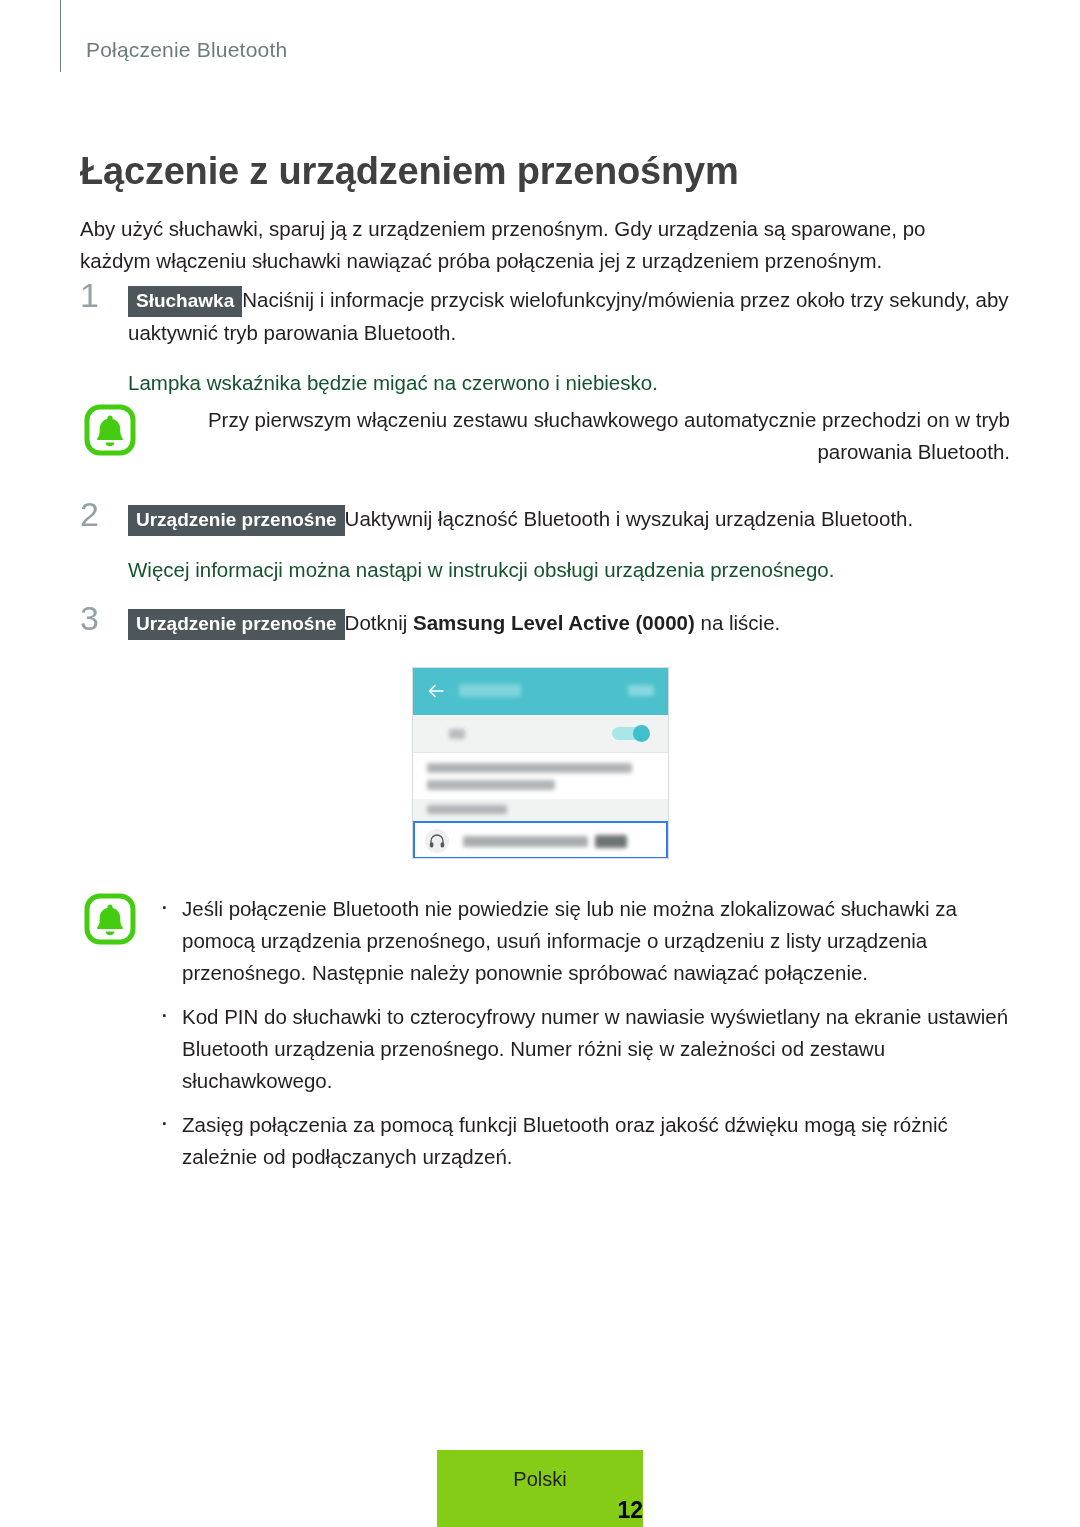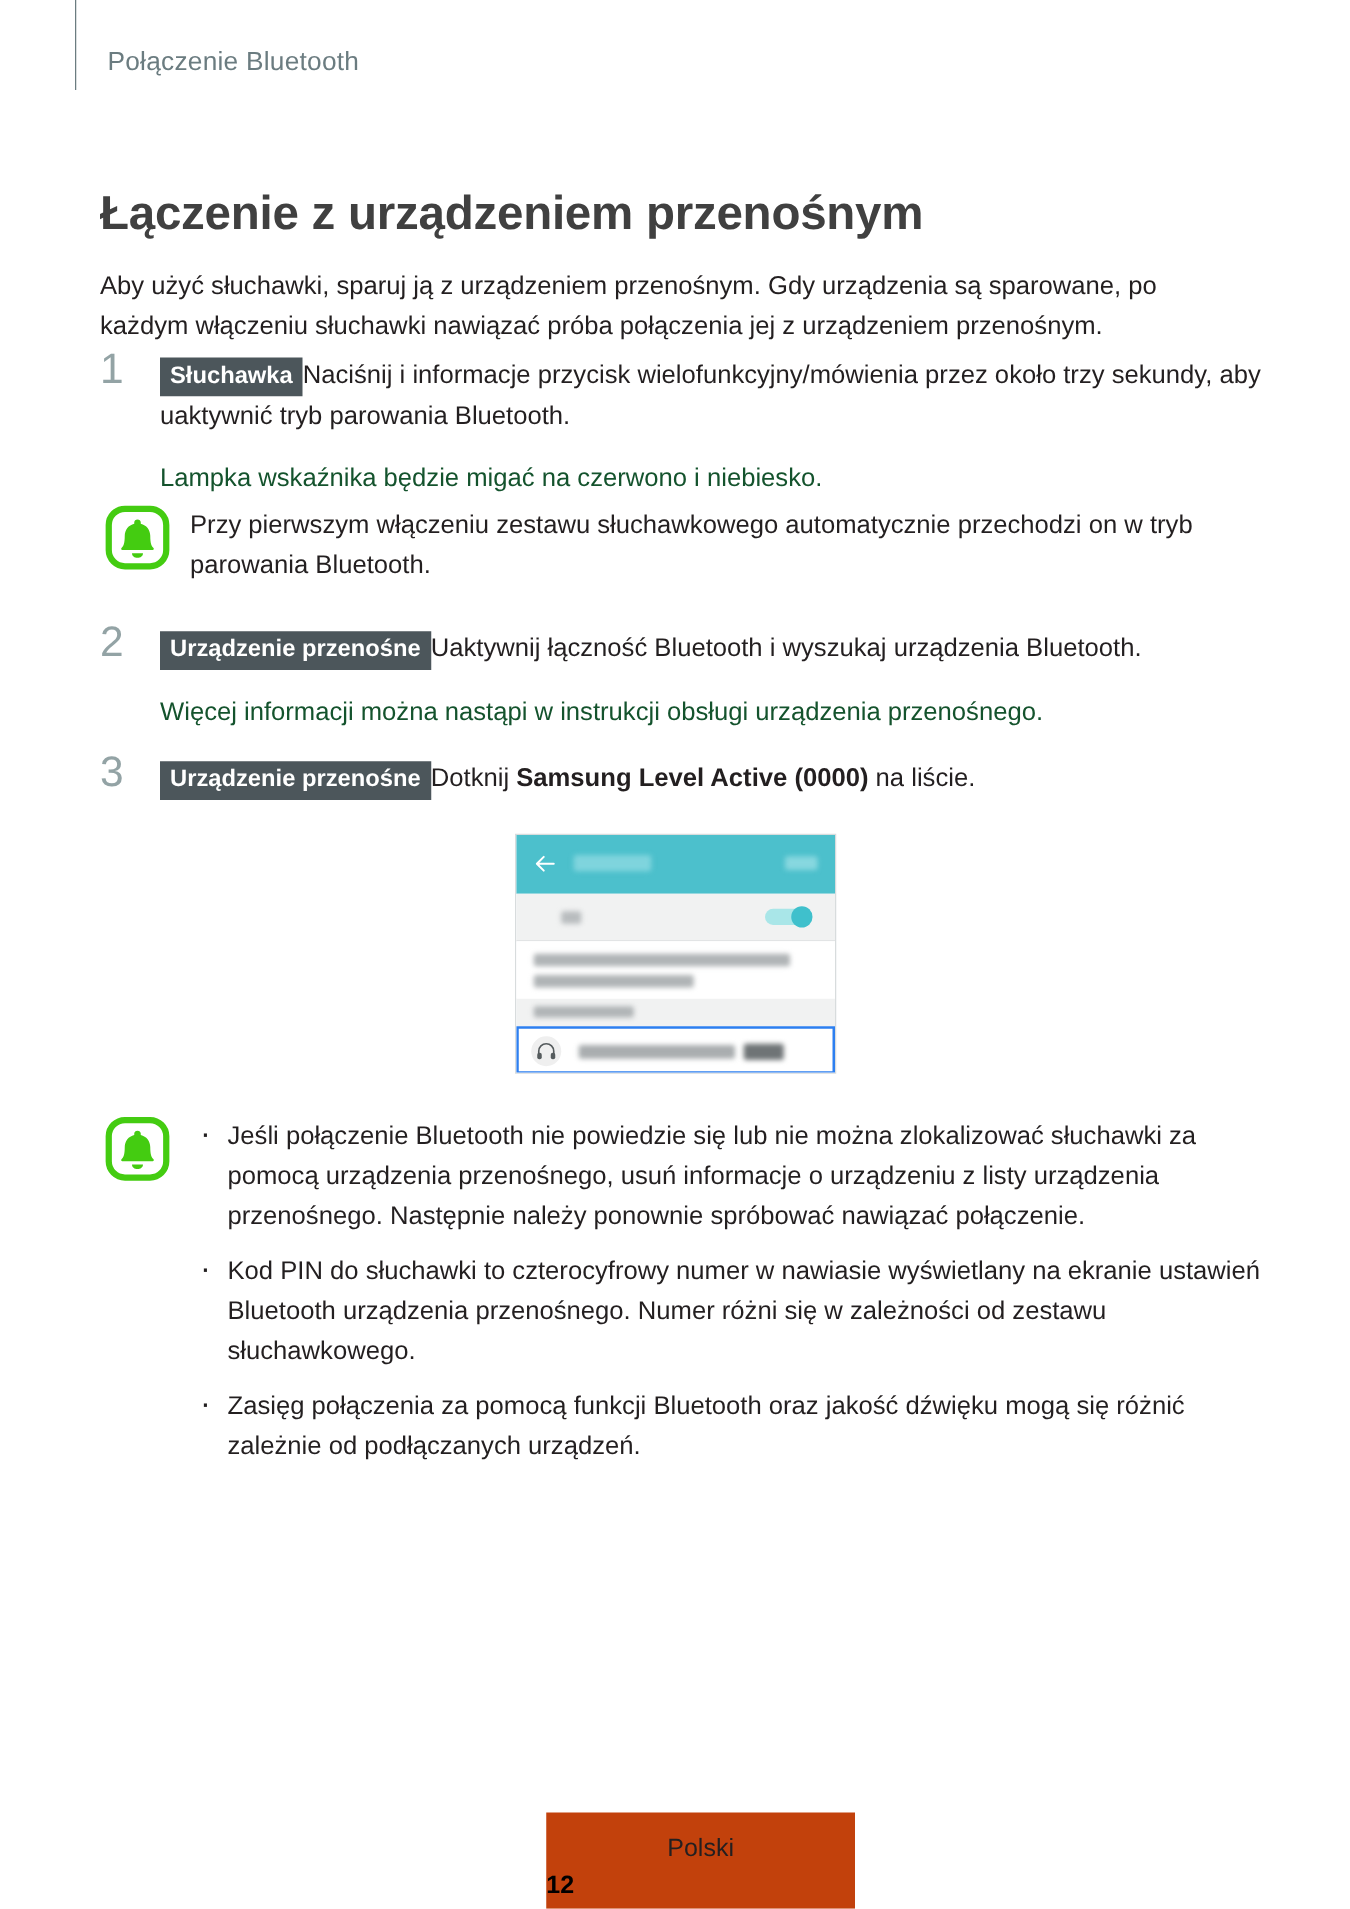--- a/index.html
+++ b/index.html
@@ -118,21 +118,21 @@
     top: 0;
     width: 52px;
     height: 52px;
   }
   .note-body {
     margin-left: 72px;
     font-size: 20.5px;
     line-height: 32px;
     color: #231f20;
   }
-  #note1 { top: 404px; }
+  #note1 { top: 404px; text-align: right; }
   #note1 .note-body { margin-left: 72px; }
 
   #note2 { top: 893px; }
   .note-list { list-style: none; margin: 0; padding: 0; }
   .note-list li {
     position: relative;
     padding-left: 30px;
     margin-bottom: 12px;
     font-size: 20.5px;
     line-height: 32px;
@@ -294,38 +294,38 @@
     background: #6f7476;
     border-radius: 2px;
     filter: blur(2.3px);
   }
 
   
   #footer {
     position: absolute;
     left: 437px;
     top: 1450px;
-    width: 247px;
+    width: 206px;
     height: 77px;
-    background: #c2410c;
+    background: #84cc16;
   }
   #footer-lang {
     position: absolute;
     left: 0; right: 0;
     top: 18px;
     text-align: center;
     font-size: 20px;
     color: #231f20;
   }
   #footer-page {
     position: absolute;
     left: 0; right: 0;
     top: 47px;
-    text-align: left;
-    font-size: 20px;
+    text-align: right;
+    font-size: 23px;
     font-weight: bold;
     color: #000000;
   }
 </style>
 </head>
 <body>
 
 <div id="header-rule"></div>
 <div id="header-title">Połączenie Bluetooth</div>
 

